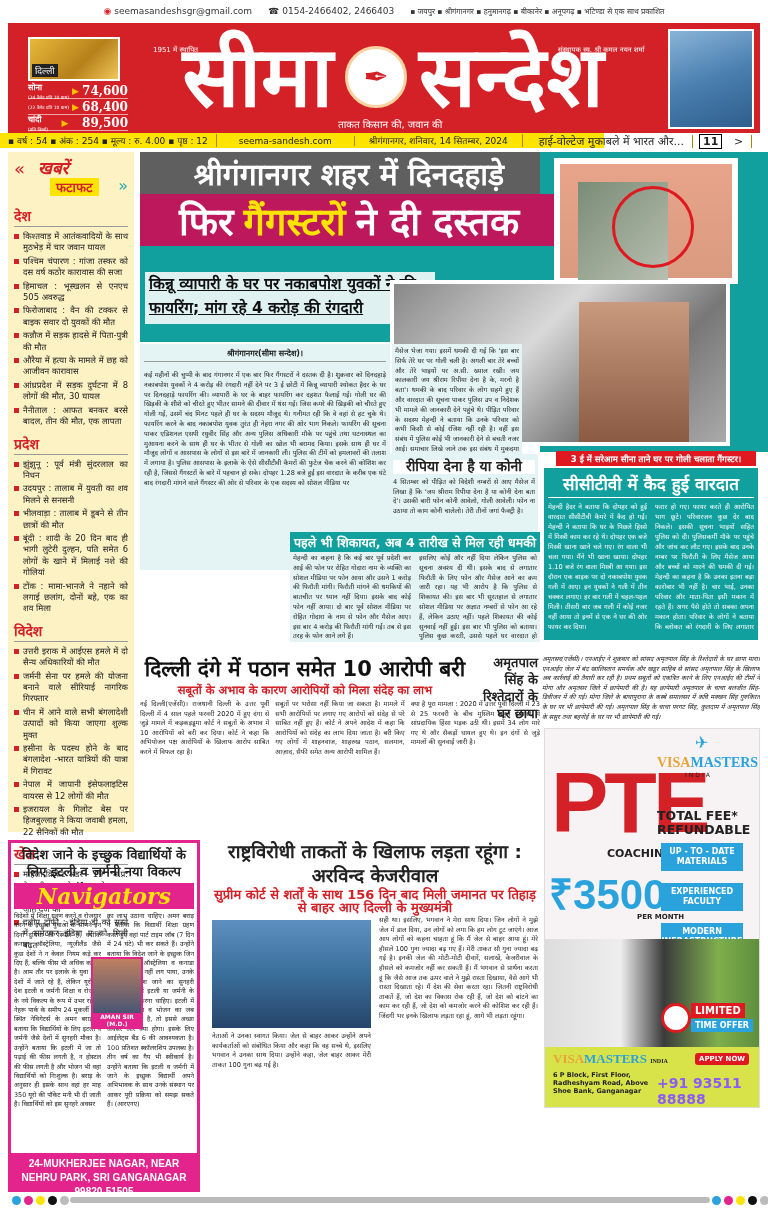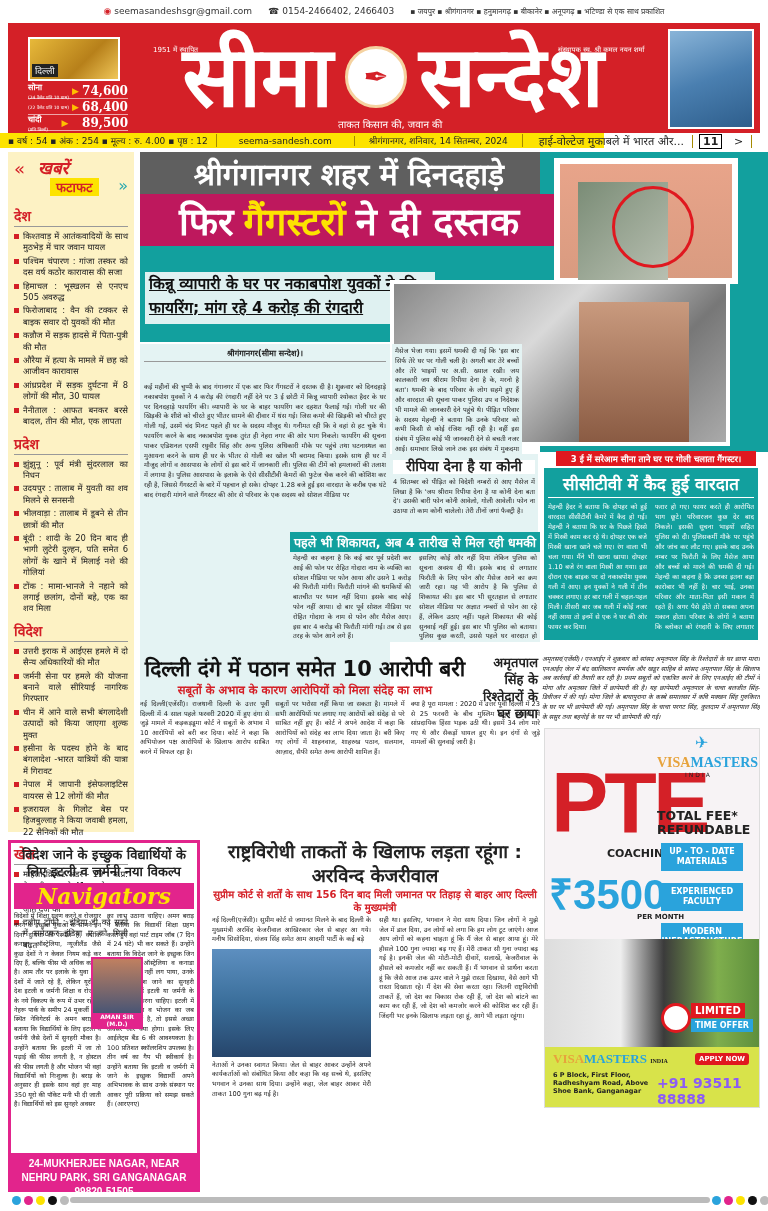--- a/index.html
+++ b/index.html
@@ -41,21 +41,21 @@
 .photo1 .in{width:100%;height:100%;background:linear-gradient(180deg,#e8a48a,#d99b80);position:relative}
 .photo1 .win{position:absolute;left:18px;top:18px;width:90px;height:100px;background:linear-gradient(135deg,#7a8c76,#b9c0b2)}
 .photo1 .circ{position:absolute;left:52px;top:22px;width:82px;height:82px;border:3px solid #e0181f;border-radius:50%}
 .photo2{left:390px;top:280px;width:340px;height:166px;background:linear-gradient(135deg,#888,#d9d9d9 40%,#777 70%,#aaa);border:4px solid #fff}
 .photo2 .sepia{position:absolute;left:185px;top:18px;width:110px;height:140px;background:linear-gradient(180deg,#c99a7e,#8a5b43)}
 .caption{left:556px;top:451px;width:200px;height:15px;background:#e0181f;color:#fff;font-size:8.5px;font-weight:bold;display:flex;align-items:center;justify-content:center}
 .cctvbox{left:544px;top:468px;width:214px;height:172px;background:#12a09e;padding:4px}
 .cctv-h{color:#fff;font-size:17px;font-weight:bold;text-align:center;border-bottom:1px solid #fff;padding-bottom:2px;margin-bottom:4px}
 .cctv-body{display:flex;gap:8px;color:#fff;font-size:6.6px;line-height:10px;text-align:justify}
 .cctv-body div{flex:1;overflow:hidden;height:130px}
-.main-art{left:140px;top:344px;width:250px;height:372px;background:#e4f3f3;padding:0 4px}
+.main-art{left:140px;top:344px;width:250px;height:226px;background:#e4f3f3;padding:0 4px}
 .byline{font-size:8px;text-align:center;font-weight:bold;border-bottom:1px solid #999;padding:3px 0}
 .cols2{display:flex;gap:8px;font-size:6.6px;line-height:9.8px;text-align:justify}
 .cols2 div{flex:1;overflow:hidden}
 .subh{background:#fff;text-align:center;font-size:14px;font-weight:bold;margin:4px 0;padding:2px 0}
 .main-art2{left:392px;top:344px;width:130px;height:110px;font-size:6.6px;line-height:9.8px;text-align:justify;overflow:hidden;background:#e4f3f3;padding:3px}
 .art3{left:390px;top:454px;width:148px;height:80px;font-size:6.6px;line-height:9.8px;text-align:justify;overflow:hidden;padding:2px 3px;background:#e4f3f3}
 .warn-h{left:290px;top:532px;width:250px;height:20px;background:#12a09e;color:#fff;font-size:12.5px;font-weight:bold;display:flex;align-items:center;justify-content:center}
 .warn-body{left:290px;top:552px;width:250px;height:90px;display:flex;gap:8px;font-size:6.6px;line-height:9.8px;text-align:justify;background:#e4f3f3;padding:2px 3px}
 .warn-body div{flex:1;overflow:hidden}
 .delhi-h{left:140px;top:654px;width:330px;font-size:21px;font-weight:bold;text-align:center;color:#111}
@@ -76,21 +76,21 @@
 .ad .feat{position:absolute;left:116px;width:82px;height:28px;background:#2aa3dc;color:#fff;font-size:8px;font-weight:bold;display:flex;align-items:center;justify-content:center;text-align:center;line-height:10px}
 .ad .people{position:absolute;left:0;top:210px;width:216px;height:110px;background:linear-gradient(90deg,#ddd 0%,#eee 35%,#3b3b3b 55%,#7fae4d 80%,#5c8d3b 100%)}
 .ad .limited{position:absolute;left:146px;top:274px;background:#e0181f;color:#fff;font-size:10px;font-weight:bold;padding:2px 4px}
 .ad .tol{position:absolute;left:146px;top:290px;background:#2aa3dc;color:#fff;font-size:8px;font-weight:bold;padding:2px 4px}
 .ad .foot{position:absolute;left:0;top:318px;width:216px;height:62px;background:#d8e34a}
 .ad .vm2{position:absolute;left:8px;top:322px;font-size:13px;font-weight:bold;color:#2aa3dc;font-family:"Liberation Serif",serif}
 .ad .addr{position:absolute;left:8px;top:342px;font-size:6.5px;font-weight:bold;line-height:8px}
 .ad .apply{position:absolute;left:150px;top:324px;background:#e0181f;color:#fff;font-size:7px;font-weight:bold;padding:2px 4px;border-radius:3px}
 .ad .phone{position:absolute;left:112px;top:346px;color:#8b5cf6;font-size:14px;font-weight:bold}
 .kej-h{left:212px;top:840px;width:326px;font-size:18.5px;font-weight:bold;text-align:center;line-height:24px}
-.kej-sub{left:212px;top:888px;width:326px;font-size:10px;font-weight:bold;color:#d42027;text-align:center;line-height:13px}
+.kej-sub{left:212px;top:888px;width:326px;font-size:13px;font-weight:bold;color:#d42027;text-align:center;line-height:13px}
 .kej-body{left:212px;top:916px;width:326px;height:190px;display:flex;gap:8px;font-size:6.6px;line-height:9.6px;text-align:justify}
 .kej-body .c1{flex:1;overflow:hidden}
 .kej-photo{height:108px;background:linear-gradient(180deg,#5d8fc0,#3a6e9a 50%,#26456b);margin-top:4px;margin-bottom:4px}
 .kej-body .c2{flex:1;overflow:hidden}
 .nav-ad{left:8px;top:840px;width:192px;height:352px;border:3px solid #e2248c;padding:3px}
 .nav-h{font-size:13px;font-weight:bold;text-align:center;line-height:17px}
 .nav-logo{background:#e2248c;color:#fde300;font-size:22px;font-weight:bold;text-align:center;margin:3px 0;font-family:"DejaVu Serif",serif;font-style:italic}
 .nav-body{display:flex;gap:6px;font-size:6.4px;line-height:9.4px;text-align:justify;height:196px}
 .nav-body div{flex:1;overflow:hidden}
 .aman{position:absolute;left:80px;top:114px;width:52px;height:72px;background:linear-gradient(180deg,#c08060,#2a4a7a);border:2px solid #e2248c}
@@ -199,21 +199,21 @@
       <div class="circ"></div>
     </div>
   </div>
 <div class="abs photo2">
     <div class="sepia"></div>
   </div>
 <div class="abs caption">3 ई में सरेआम सीना ताने घर पर गोली चलाता गैंगस्टर।</div>
 
 <div class="abs main-art">
   <div class="byline">श्रीगंगानगर(सीमा सन्देश)।</div>
-  <div class="cols2" style="margin-top:21px;height:280px">
+  <div class="cols2" style="margin-top:9px;height:280px">
     <div>कई महीनों की चुप्पी के बाद गंगानगर में एक बार फिर गैंगस्टरों ने दस्तक दी है। शुक्रवार को दिनदहाड़े नकाबपोश युवकों ने 4 करोड़ की रंगदारी नहीं देने पर 3 ई छोटी में किन्नू व्यापारी श्योकत हैदर के घर पर दिनदहाड़े फायरिंग की। व्यापारी के घर के बाहर फायरिंग कर दहशत फैलाई गई। गोली घर की खिड़की के शीशे को चीरते हुए भीतर सामने की दीवार में धंस गई। जिस कमरे की खिड़की को चीरते हुए गोली गई, उसमें चंद मिनट पहले ही घर के सदस्य मौजूद थे। गनीमत रही कि वे वहां से हट चुके थे। फायरिंग करने के बाद नकाबपोश युवक तुरंत ही नेहरा नगर की ओर भाग निकले। फायरिंग की सूचना पाकर एडिशनल एसपी रघुवीर सिंह और अन्य पुलिस अधिकारी मौके पर पहुंचे तथा घटनास्थल का मुआयना करने के साथ ही घर के भीतर से गोली का खोल भी बरामद किया। इसके साथ ही घर में मौजूद लोगों व आसपास के लोगों से इस बारे में जानकारी ली। पुलिस की टीमें को हमलावरों की तलाश में लगाया है। पुलिस आसपास के इलाके के ऐसे सीसीटीवी कैमरों की फुटेज चैक करने की कोशिश कर रही है, जिससे गैंगस्टरों के बारे में पहचान हो सके। दोपहर 1.28 बजे हुई इस वारदात के करीब एक घंटे बाद रंगदारी मांगने वाले गैंगस्टर की ओर से परिवार के एक सदस्य को सोशल मीडिया पर</div>
   </div>
 </div>
 <div class="abs main-art2">मैसेज भेजा गया। इसमें धमकी दी गई कि 'इस बार सिर्फ तेरे घर पर गोली चली है। अगली बार तेरे बच्चों और तेरे भाइयों पर अ.सी. ख्याल रखी। जय कालकारी जय श्रीराम रिपीया देना है के, मरनो है बता'। धमकी के बाद परिवार के लोग सहमे हुए हैं और वारदात की सूचना पाकर पुलिस उप व निदेशक भी मामले की जानकारी देने पहुंचे थे। पीड़ित परिवार के सदस्य मेहन्दी ने बताया कि उनके परिवार को कभी किसी से कोई रंजिश नहीं रही है। वहीं इस संबंध में पुलिस कोई भी जानकारी देने से बचती नजर आई। समाचार लिखे जाने तक इस संबंध में मुकदमा दर्ज नहीं हुआ था।</div>
 <div class="abs art3">
   <div class="subh">रीपिया देना है या कोनी</div>
   <div>4 सितम्बर को पीड़ित को विदेशी नम्बरों से आए मैसेज में लिखा है कि 'जय श्रीराम रिपीया देना है या कोनी देना बता दे'। उसकी बारी फोन कोनी आवेलो, गोली आवेली। फोन ना उठाया तो काम कोनी चालेलो। तेरी तीनों जगां फैक्ट्री है।</div>
 </div>
 
 <div class="abs cctvbox">
@@ -261,21 +261,20 @@
   <div class="vm2"><span style="color:#e7a33c">VISA</span><span>MASTERS</span> <span style="font-size:6px;color:#222">INDIA</span></div>
   <div class="addr" style="width:100px">6 P Block, First Floor, Radheshyam Road, Above Shoe Bank, Ganganagar</div>
   <div class="apply">APPLY NOW</div>
   <div class="phone">+91 93511 88888</div>
 </div>
 
 <div class="abs kej-h">राष्ट्रविरोधी ताकतों के खिलाफ लड़ता रहूंगा : अरविन्द केजरीवाल</div>
 <div class="abs kej-sub">सुप्रीम कोर्ट से शर्तों के साथ 156 दिन बाद मिली जमानत पर तिहाड़ से बाहर आए दिल्ली के मुख्यमंत्री</div>
 <div class="abs kej-body">
   <div class="c1">
-    <div>नई दिल्ली(एजेंसी)। सुप्रीम कोर्ट से जमानत मिलने के बाद दिल्ली के मुख्यमंत्री अरविंद केजरीवाल आखिरकार जेल से बाहर आ गये। मनीष सिसोदिया, संजय सिंह समेत आम आदमी पार्टी के कई बड़े</div>
     <div class="kej-photo"></div>
     <div>नेताओं ने उनका स्वागत किया। जेल से बाहर आकर उन्होंने अपने कार्यकर्ताओं को संबोधित किया और कहा कि वह सच्चे थे, इसलिए भगवान ने उनका साथ दिया। उन्होंने कहा, जेल बाहर आकर मेरी ताकत 100 गुना बढ़ गई है।</div>
   </div>
   <div class="c2">सही था। इसलिए, भगवान ने मेरा साथ दिया। जिन लोगों ने मुझे जेल में डाल दिया, उन लोगों को लगा कि हम लोग टूट जाएंगे। आज आप लोगों को कहना चाहता हूं कि मैं जेल से बाहर आया हूं। मेरे हौसले 100 गुना ज्यादा बढ़ गए हैं। मेरी ताकत सौ गुना ज्यादा बढ़ गई है। इनकी जेल की मोटी-मोटी दीवारें, सलाखें, केजरीवाल के हौसले को कमजोर नहीं कर सकती हैं। मैं भगवान से प्रार्थना करता हूं कि जैसे आज तक ऊपर वाले ने मुझे रास्ता दिखाया, वैसे आगे भी रास्ता दिखाता रहे। मैं देश की सेवा करता रहा। जितनी राष्ट्रविरोधी ताकतें हैं, जो देश का विकास रोक रही हैं, जो देश को बांटने का काम कर रही हैं, जो देश को कमजोर करने की कोशिश कर रही हैं। जिंदगी भर इनके खिलाफ लड़ता रहा हूं, आगे भी लड़ता रहूंगा।</div>
 </div>
 
 <div class="abs nav-ad">
   <div class="nav-h">विदेश जाने के इच्छुक विद्यार्थियों के लिए इटली व जर्मनी नया विकल्प</div>
   <div class="nav-logo">Navigators</div>
   <div class="nav-body" style="position:relative">

